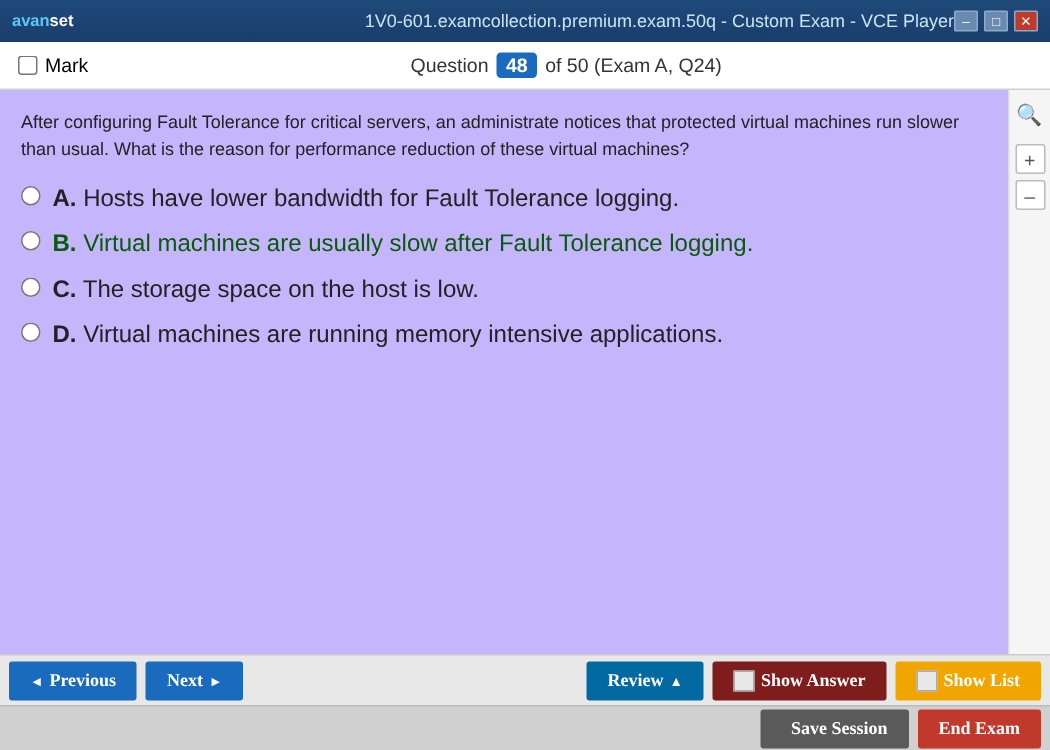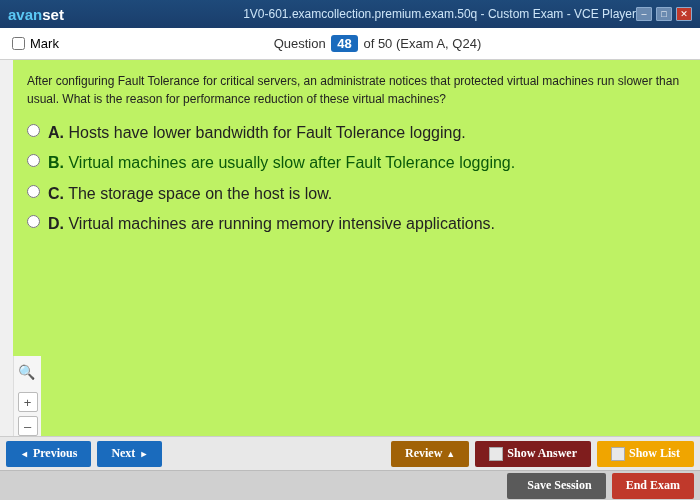--- a/index.html
+++ b/index.html
@@ -24,21 +24,21 @@
       padding: 0 8px;
       height: 28px;
       flex-shrink: 0;
     }
     .title-bar-logo {
       display: flex;
       align-items: center;
       gap: 4px;
     }
     .logo-text {
-      font-size: 15px;
+      font-size: 11px;
       font-weight: bold;
       color: white;
     }
     .logo-text span.avan {
       color: #5bc8f5;
     }
     .logo-text span.set {
       color: white;
     }
     .title-bar-title {
@@ -101,27 +101,25 @@
       color: white;
       font-weight: bold;
       font-size: 13px;
       padding: 1px 6px;
       border-radius: 3px;
       margin: 0 2px;
     }
 
     
     .main-content {
-      background: #bef264;
+      background: #c4b5fd;
       flex: 1;
       overflow: hidden;
       position: relative;
       display: flex;
-      flex-direction: column;
-      margin-left: 13px;
     }
     .question-area {
       flex: 1;
       padding: 12px 14px;
       overflow-y: auto;
     }
     .question-text {
       font-size: 12px;
       color: #222;
       line-height: 1.5;
@@ -216,21 +214,21 @@
     }
     .btn-prev {
       background: #1a6bbd;
       color: white;
     }
     .btn-next {
       background: #1a6bbd;
       color: white;
     }
     .btn-review {
-      background: #a16207;
+      background: #0369a1;
       color: white;
       margin-left: auto;
     }
     .btn-show-answer {
       background: #7f1d1d;
       color: white;
     }
     .btn-show-list {
       background: #f0a500;
       color: white;

